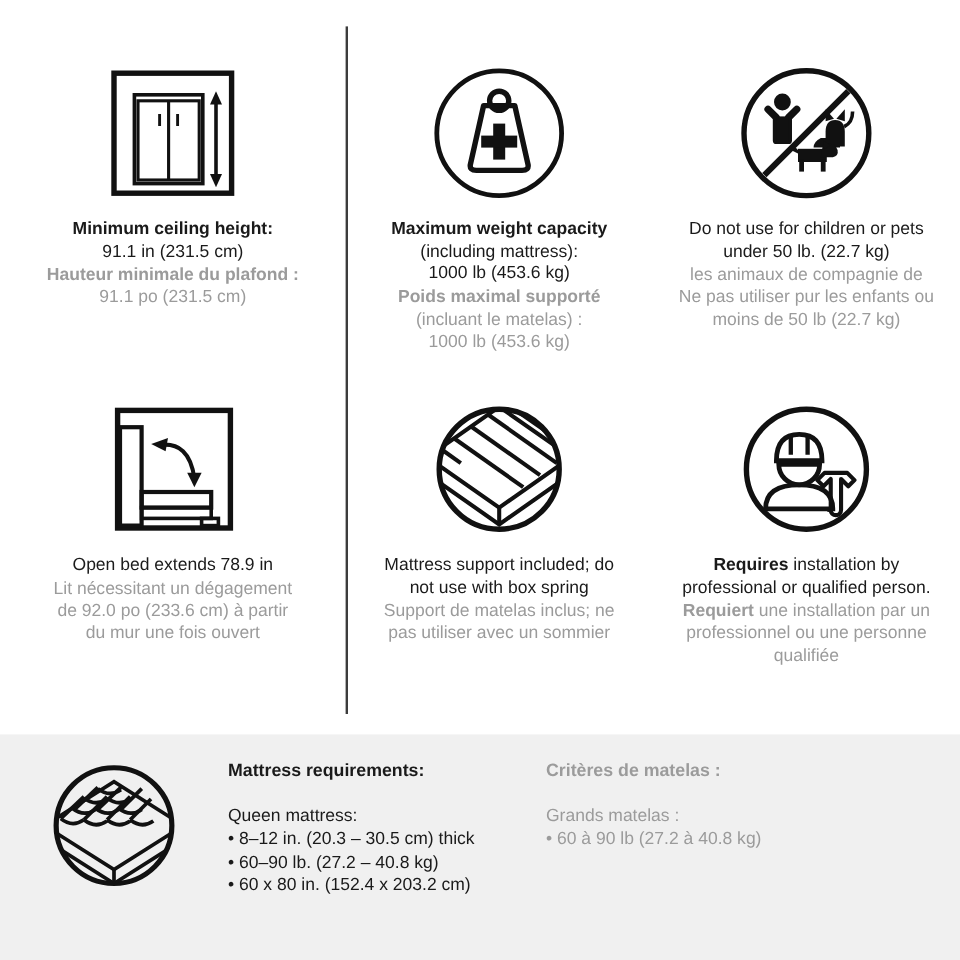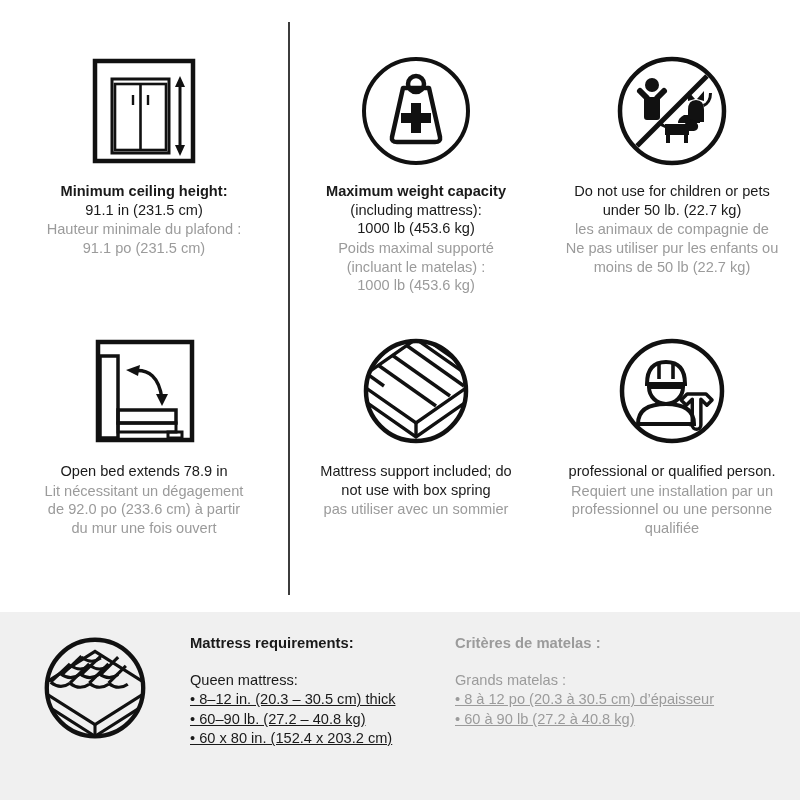--- a/index.html
+++ b/index.html
@@ -71,21 +71,21 @@
     font-size: 14.6px;
     color: #1a1a1a;
     margin-top: 12px;
   }
   .cap-en .b { font-weight: bold; }
   .cap-fr {
     font-size: 14.6px;
     color: #9b9b9b;
     margin-top: 1px;
   }
-  .cap-fr .b { font-weight: normal; }
+  .cap-fr .b { font-weight: bold; }
 
   
   #mattress-band {
     position: absolute;
     left: 0; top: 612px;
     width: 800px;
     height: 188px;
     background: #f0f0f0;
   }
   .band-inner {
@@ -105,21 +105,21 @@
   .band-col {
     padding-top: 22px;
     line-height: 1.34;
     font-size: 14.6px;
   }
   .band-col.en { width: 265px; color: #1a1a1a; }
   .band-col.fr { width: 330px; color: #9b9b9b; }
   .band-title { font-weight: bold; font-size: 14.8px; }
   .band-sub { margin-top: 17px; }
   .band-list { margin: 0; }
-  .band-list div { white-space: nowrap; text-decoration: underline; }
+  .band-list div { white-space: nowrap; }
 </style>
 </head>
 <body>
 
 <div id="features">
 
   <div class="divider-v"></div>
 
   <div class="grid">
 
@@ -252,39 +252,43 @@
             <line x1="-4" y1="31" x2="24" y2="51"></line>
             <line x1="60" y1="0" x2="116" y2="39"></line>
           </g>
         </svg>
       </div>
       <div class="caption cap-en">
         <div>Mattress support included; do</div>
         <div>not use with box spring</div>
       </div>
       <div class="caption cap-fr">
+        <div>Support de matelas inclus; ne</div>
         <div>pas utiliser avec un sommier</div>
       </div>
     </div>
 
     <div class="cell r2">
       <div class="icon-wrap">
         <svg width="112" height="112" viewBox="0 0 112 112">
           <circle cx="56" cy="56" r="50" fill="none" stroke="#111" stroke-width="4.5"></circle>
           <path d="M33 52 a17 17 0 0 0 34 0 z" fill="none" stroke="#111" stroke-width="4"></path>
           <path d="M31 49 q0 -22 19 -22 q19 0 19 22 z" fill="none" stroke="#111" stroke-width="4"></path>
           <line x1="43" y1="28" x2="43" y2="44" stroke="#111" stroke-width="3.6"></line>
           <line x1="57" y1="28" x2="57" y2="44" stroke="#111" stroke-width="3.6"></line>
           <line x1="31" y1="49" x2="69" y2="49" stroke="#111" stroke-width="4"></line>
           <path d="M22 89 q0 -20 28 -20 q28 0 28 20 z" fill="none" stroke="#111" stroke-width="4"></path>
           <path d="M78 59 l-7 7 l6 6 l7 -7 l0 30 a5 5 0 0 0 10 0 l0 -30 l7 7 l6 -6 l-7 -7 z" fill="none" stroke="#111" stroke-width="4" stroke-linejoin="round" transform="translate(-8,-2) scale(0.86) translate(14,12)"></path>
           <circle cx="74.5" cy="90" r="1.6" fill="#111"></circle>
         </svg>
       </div>
       <div class="caption cap-en">
+        <div>
+          <span class="b">Requires</span><span> installation by</span>
+        </div>
         <div>professional or qualified person.</div>
       </div>
       <div class="caption cap-fr">
         <div>
           <span class="b">Requiert</span><span> une installation par un</span>
         </div>
         <div>professionnel ou une personne</div>
         <div>qualifiée</div>
       </div>
     </div>
@@ -337,19 +341,18 @@
         <div>• 8–12 in. (20.3 – 30.5 cm) thick</div>
         <div>• 60–90 lb. (27.2 – 40.8 kg)</div>
         <div>• 60 x 80 in. (152.4 x 203.2 cm)</div>
       </div>
     </div>
 
     <div class="band-col fr">
       <div class="band-title">Critères de matelas :</div>
       <div class="band-sub">Grands matelas :</div>
       <div class="band-list">
-        <div>• 8 à 12 po (20.3 à 30.5 cm) d’épaisseur</div>
         <div>• 60 à 90 lb (27.2 à 40.8 kg)</div>
       </div>
     </div>
 
   </div>
 </div>
 
 </body></html>

